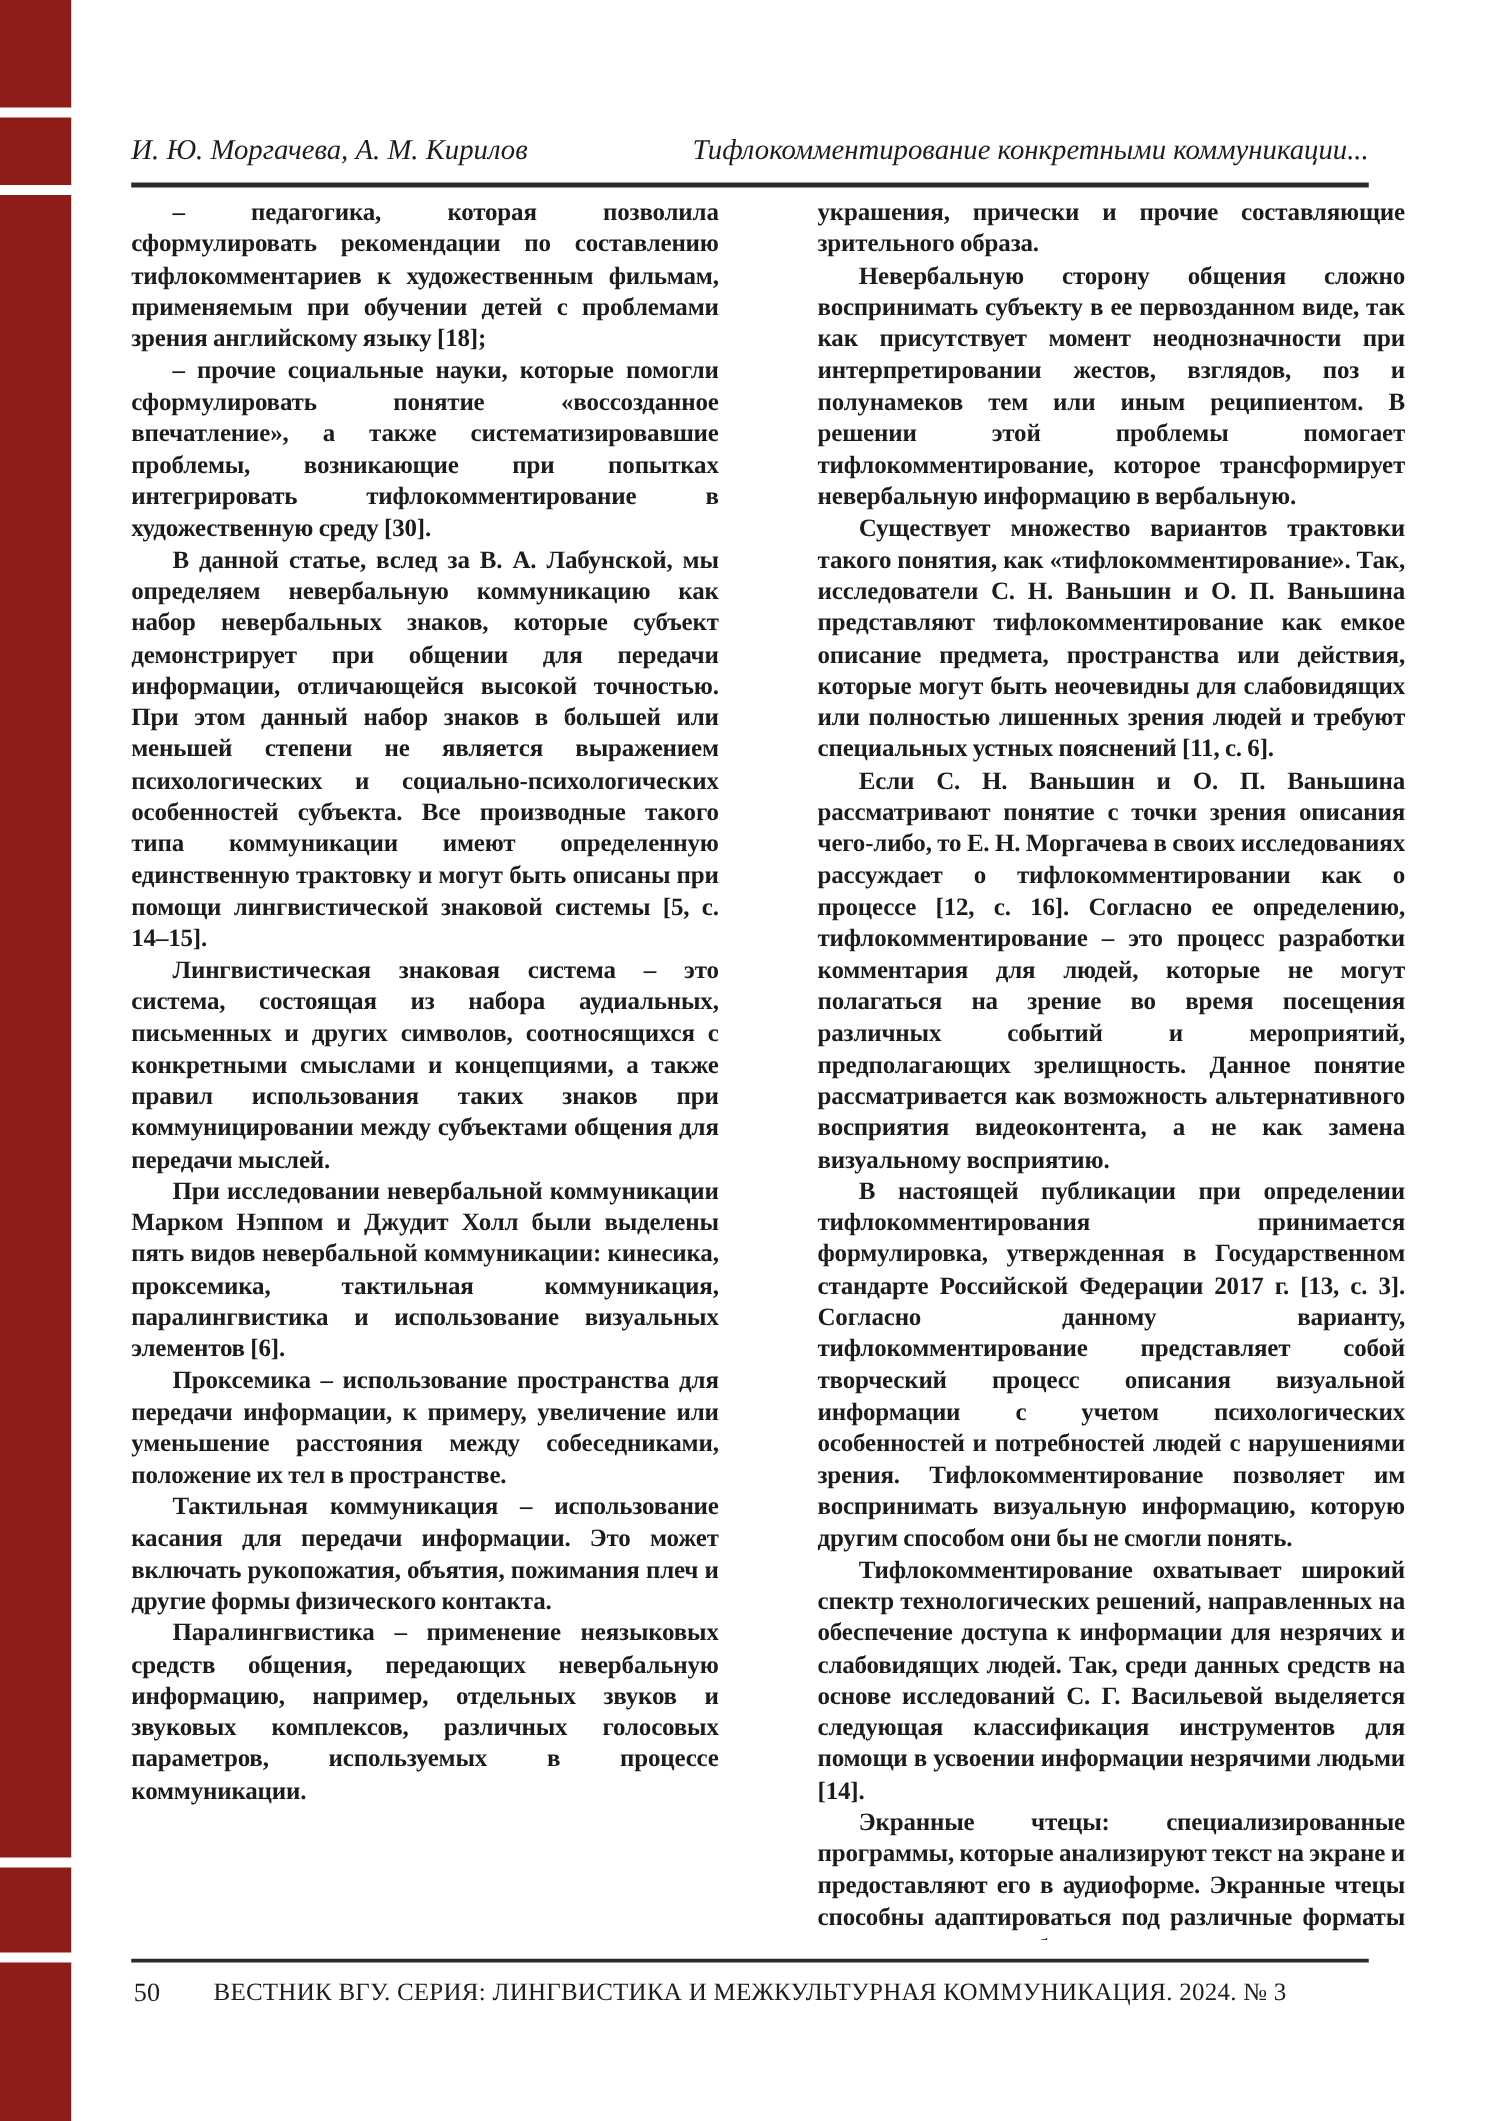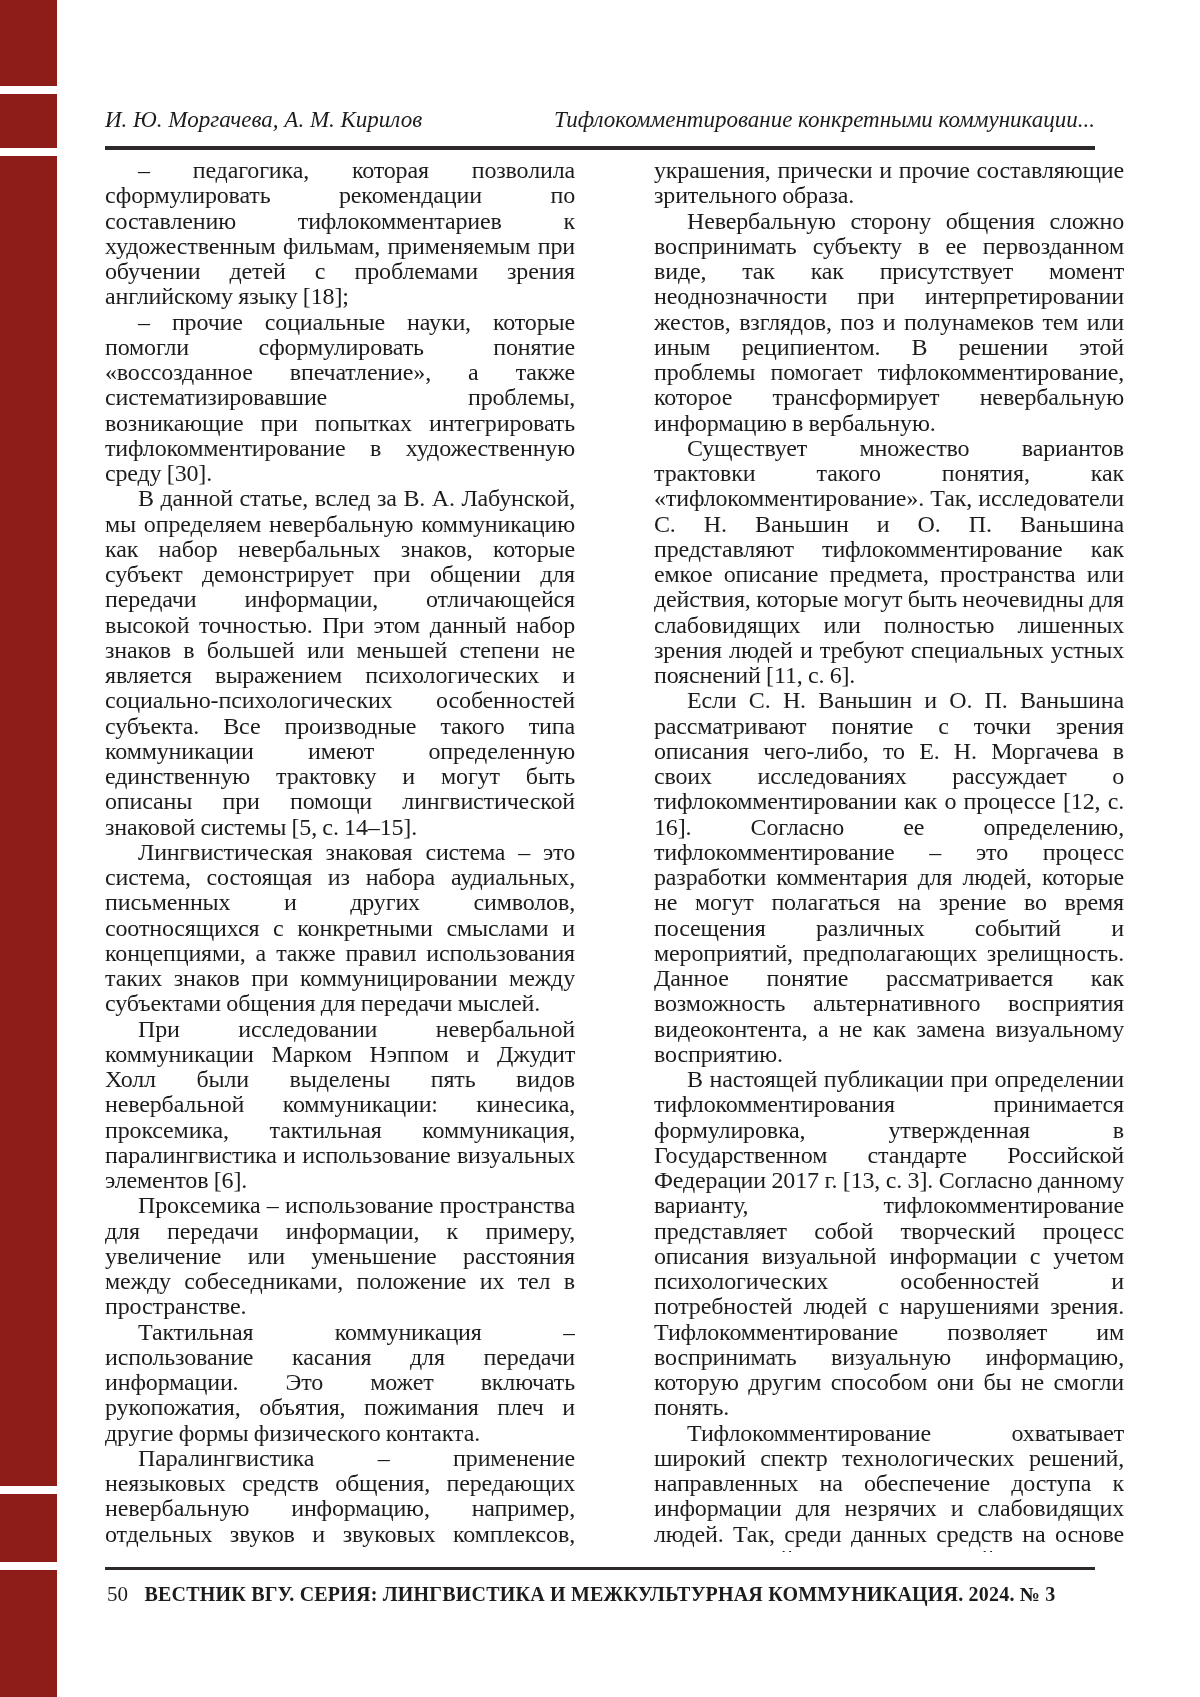--- a/index.html
+++ b/index.html
@@ -20,34 +20,34 @@
   
   .hdr { position:absolute; left:105px; width:990px; top:100px; height:36px;
          font-style:italic; font-size:23px; }
   .hdr .authors { position:absolute; left:0; bottom:3px; white-space:nowrap; }
   .hdr .rtitle  { position:absolute; right:0; bottom:3px; white-space:nowrap; }
   .hdr-rule { position:absolute; left:105px; width:990px; top:146px; height:4px;
               background:#2e2a2a; }
 
   
   .col { position:absolute; top:158px; height:1394px; overflow:hidden;
-         font-size:24px; line-height:25.25px; text-align:justify;
-         letter-spacing:-0.15px; word-spacing:-0.5px; }
+         font-size:20px; line-height:25.25px; text-align:justify;
+         letter-spacing:-0.15px; word-spacing:-0.5px;font-weight:bold; }
   .col-left  { left:105px; width:470px; }
   .col-right { left:654px; width:470px; }
   p.para { margin:0; padding:0; text-indent:33px; }
   p.para.noindent { text-indent:0; }
 
   
   .ftr-rule { position:absolute; left:105px; width:990px; top:1567px; height:2.5px;
               background:#2e2a2a; }
   .ftr { position:absolute; left:105px; width:990px; top:1579px; height:34px; }
   .ftr .pn { position:absolute; left:2px; top:3px; font-size:21px; }
   .ftr .jl { position:absolute; left:0; right:0; top:4px; text-align:center;
-             font-size:20px; letter-spacing:0.2px; white-space:nowrap;font-weight:bold; }
+             font-size:20px; letter-spacing:0.2px; white-space:nowrap; }
 </style>
 </head>
 <body>
 
 <div class="page">
 
   <div class="edge-bar">
     <div class="edge-seg seg1" style="background-color: rgb(142, 28, 24);"></div>
     <div class="edge-seg seg2" style="background-color: rgb(142, 28, 24);"></div>
     <div class="edge-seg seg3" style="background-color: rgb(142, 28, 24);"></div>

